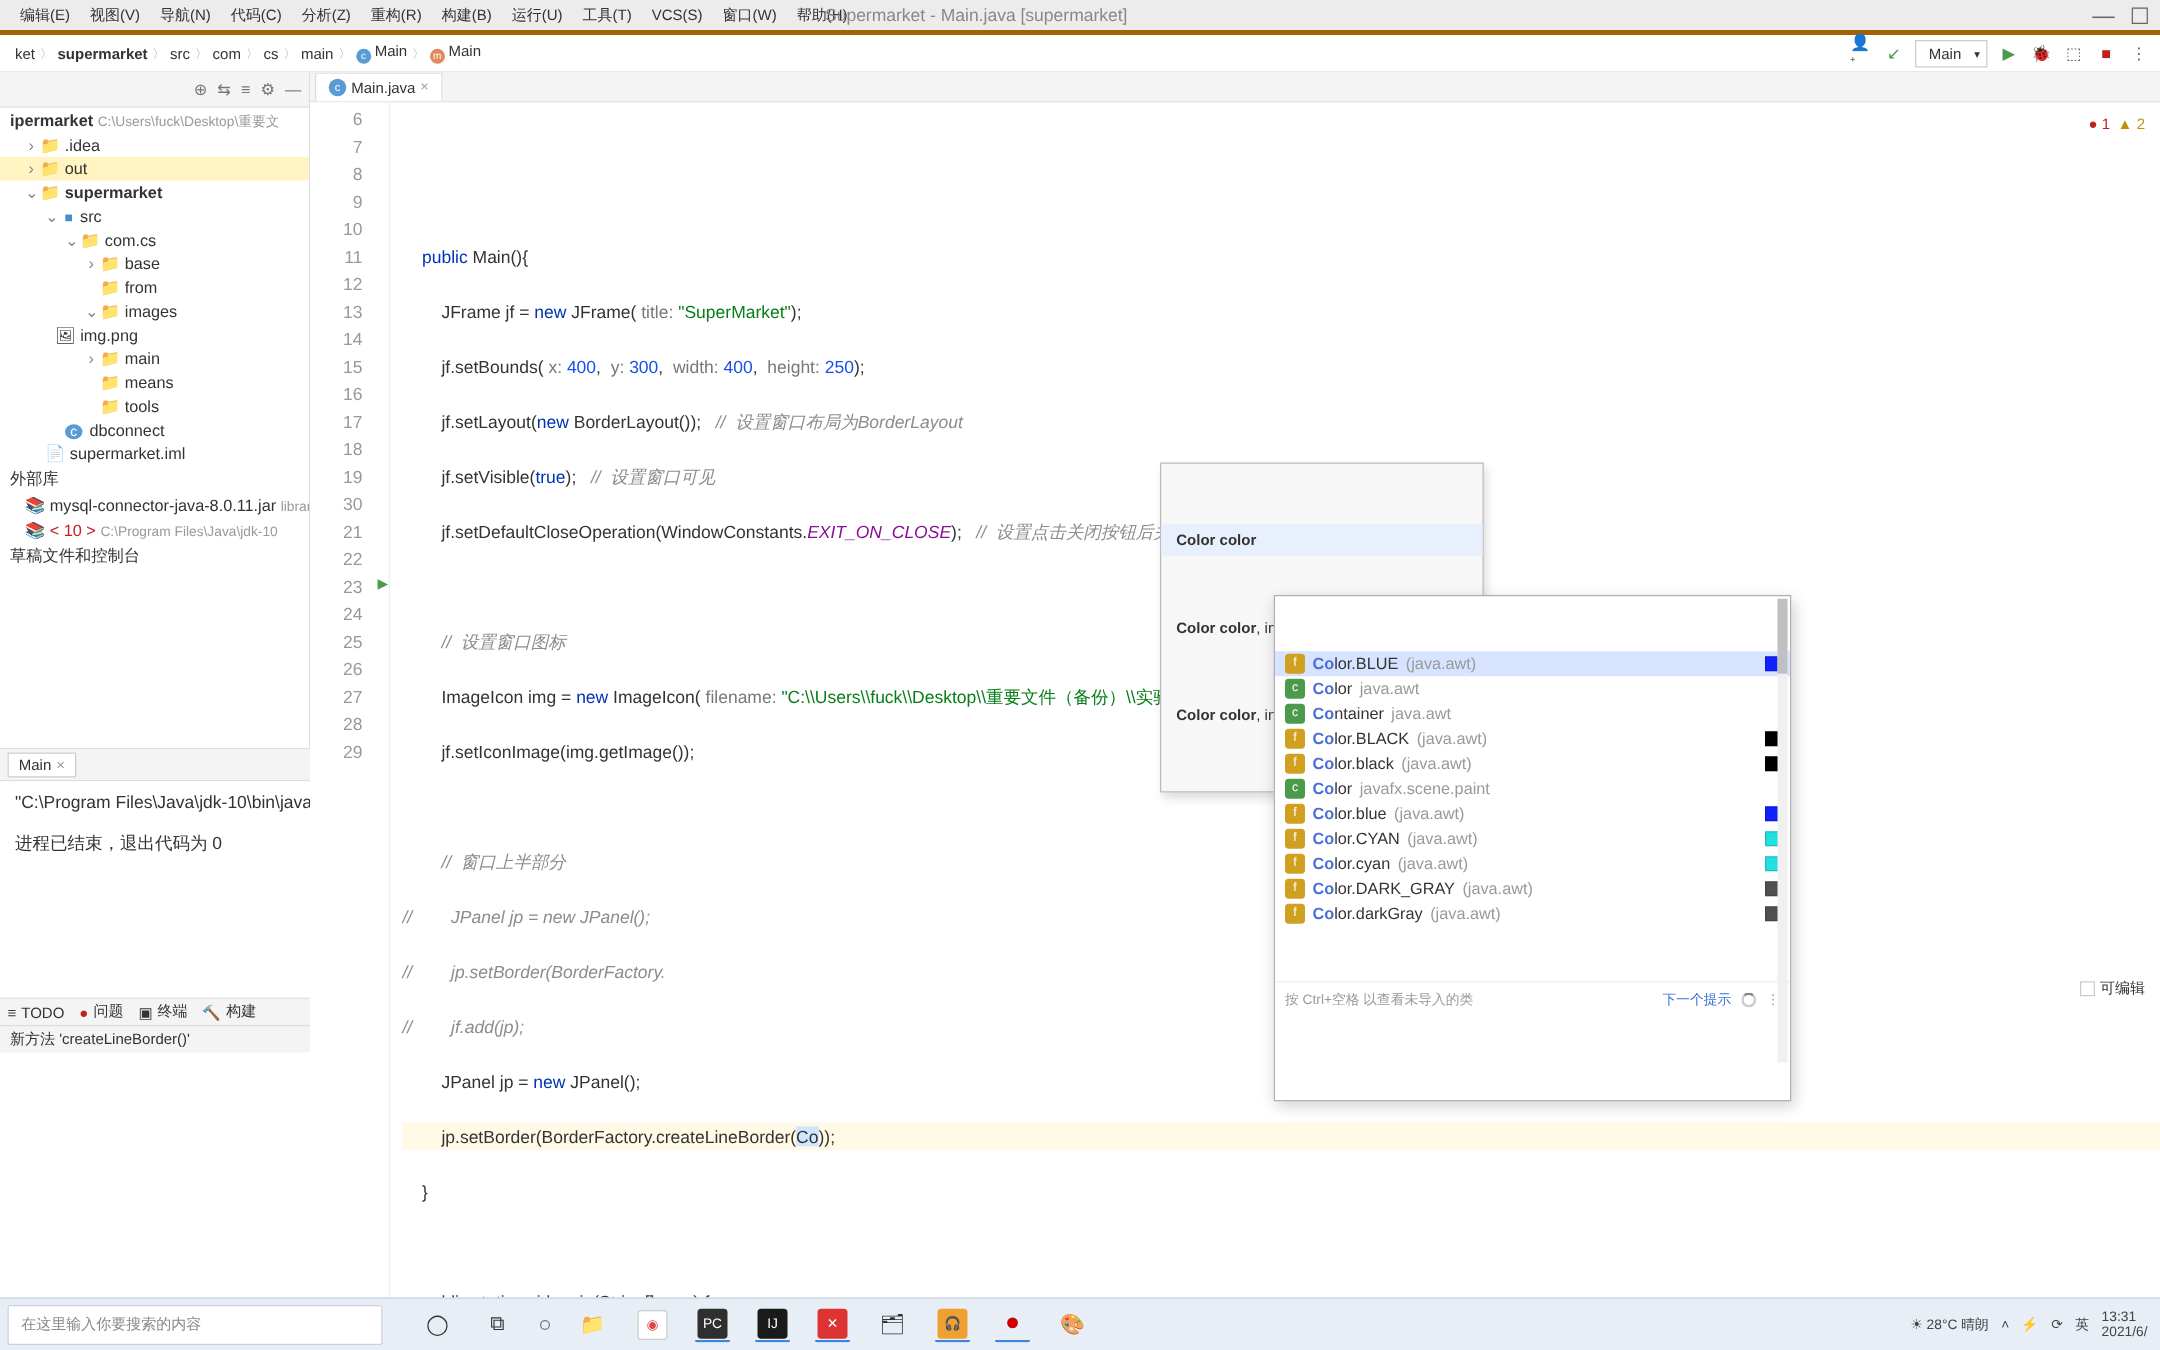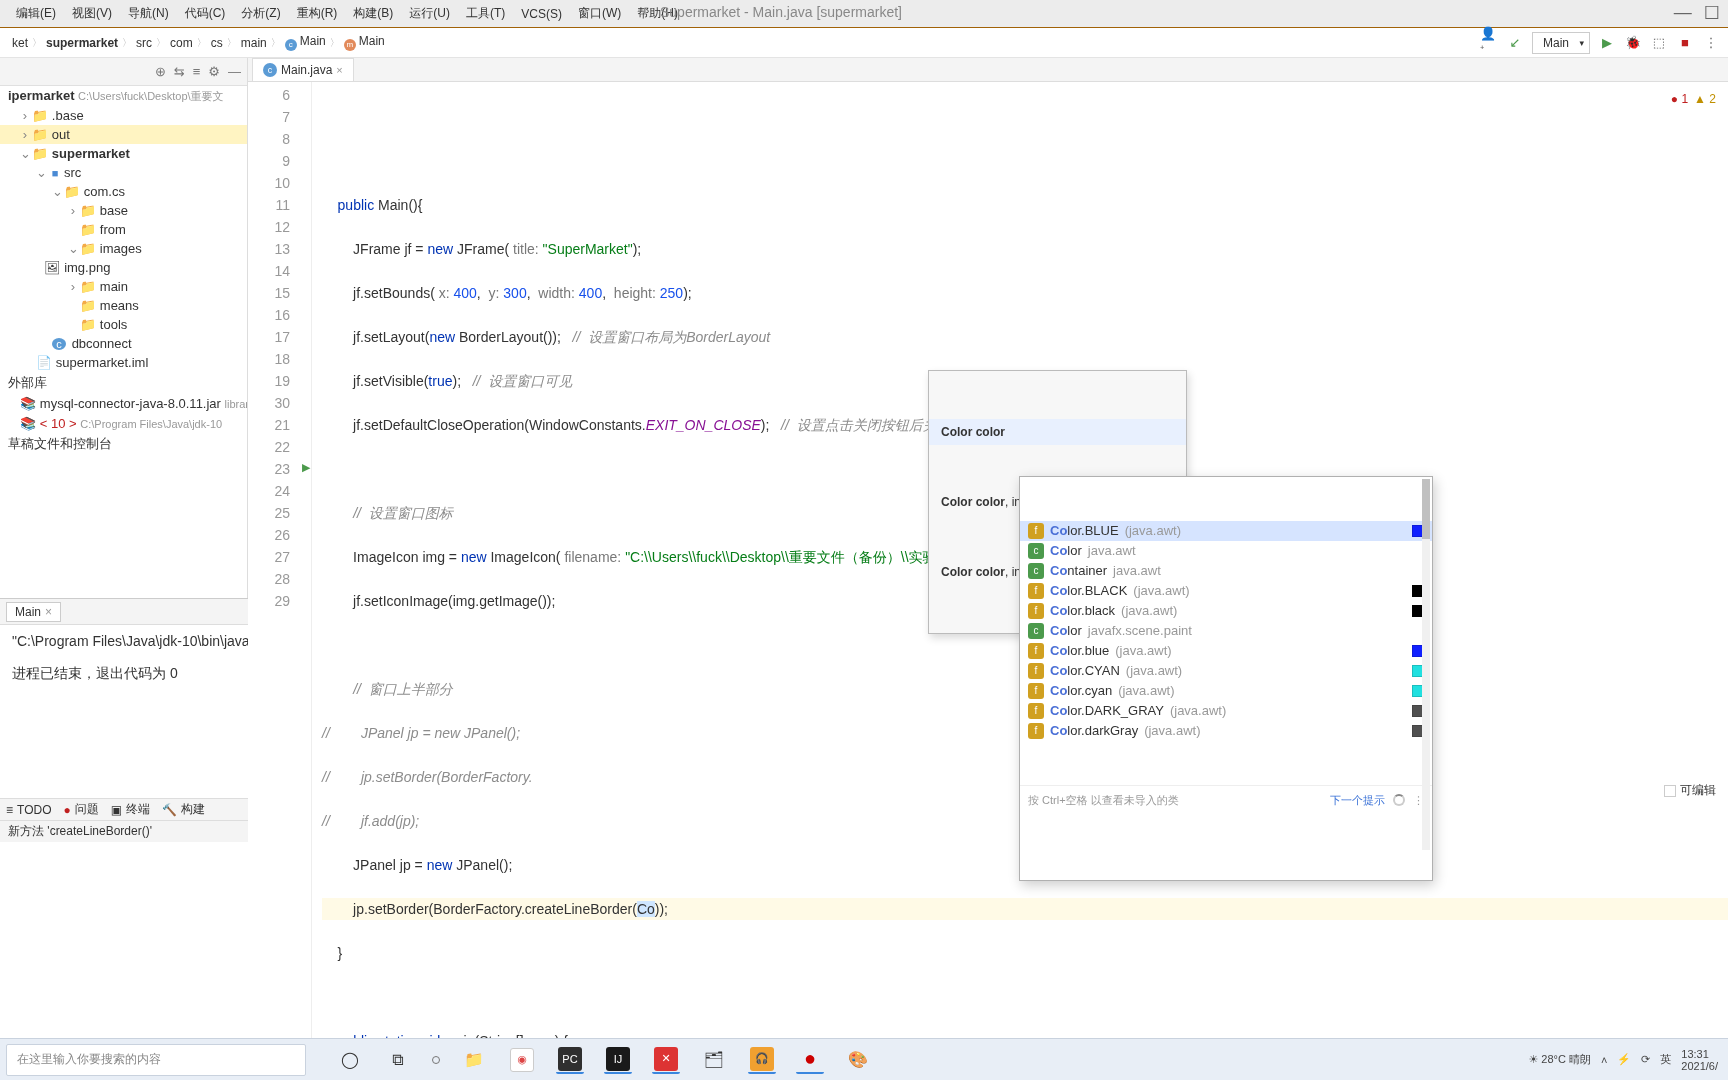--- a/index.html
+++ b/index.html
@@ -1,20 +1,20 @@
 <!DOCTYPE html>
 <html><head>
 <meta charset="utf-8">
 <style>
 * { margin:0; padding:0; box-sizing:border-box; font-family:"Segoe UI","Microsoft YaHei",sans-serif; }
 body { background:#f2f2f2; overflow:hidden; font-size:12px; color:#333; }
 .window { width:1728px; height:1080px; position:relative; background:#fff; }
 
 
-.menu-bar { height:28px; background:#ececec; display:flex; align-items:center; padding:0 8px; border-bottom:1px solid #a16207; }
+.menu-bar { height:28px; background:#ececec; display:flex; align-items:center; padding:0 8px; border-bottom:4px solid #a16207; }
 .menu-item { padding:2px 8px; cursor:default; }
 .win-title { position:absolute; left:660px; top:4px; color:#888; font-size:14px; }
 .win-ctrl { position:absolute; right:8px; top:2px; display:flex; gap:12px; font-size:18px; color:#666; }
 
 
 .bc-row { height:30px; display:flex; align-items:center; padding:0 8px; border-bottom:1px solid #e4e4e4; font-size:12px; }
 .bc-row .crumb { padding:0 4px; }
 .bc-row .sep { color:#aaa; font-size:10px; }
 .bc-row .ic-file::before, .bc-row .ic-class::before, .bc-row .ic-meth::before { content:""; display:inline-block; width:12px; height:12px; border-radius:50%; margin-right:3px; vertical-align:-2px; }
 .bc-row .ic-class::before { background:#5b9bd5; content:"c"; color:#fff; font-size:8px; text-align:center; line-height:12px; }
@@ -167,21 +167,21 @@
     <div class="proj-panel">
       <div class="proj-tb">
         <span>⊕</span>
         <span>⇆</span>
         <span>≡</span>
         <span>⚙</span>
         <span>—</span>
       </div>
       <div class="tree">
         <div><b>ipermarket</b> <span class="dim">C:\Users\fuck\Desktop\重要文</span></div>
-        <div class="pad1"><span class="fold">›</span>📁 <span>.base</span></div>
+        <div class="pad1"><span class="fold">›</span>📁 <span>.idea</span></div>
         <div class="pad1 sel"><span class="fold">›</span>📁 <span>out</span></div>
         <div class="pad1"><span class="fold">⌄</span>📁 <b>supermarket</b></div>
         <div class="pad2"><span class="fold">⌄</span><span class="ico" style="color:#4a8ad4">■</span><span>src</span></div>
         <div class="pad3"><span class="fold">⌄</span>📁 <span>com.cs</span></div>
         <div class="pad4"><span class="fold">›</span>📁 <span>base</span></div>
         <div class="pad4"><span class="fold"> </span>📁 <span>from</span></div>
         <div class="pad4"><span class="fold">⌄</span>📁 <span>images</span></div>
         <div style="padding-left:44px">🖼 <span>img.png</span></div>
         <div class="pad4"><span class="fold">›</span>📁 <span>main</span></div>
         <div class="pad4"><span class="fold"> </span>📁 <span>means</span></div>

